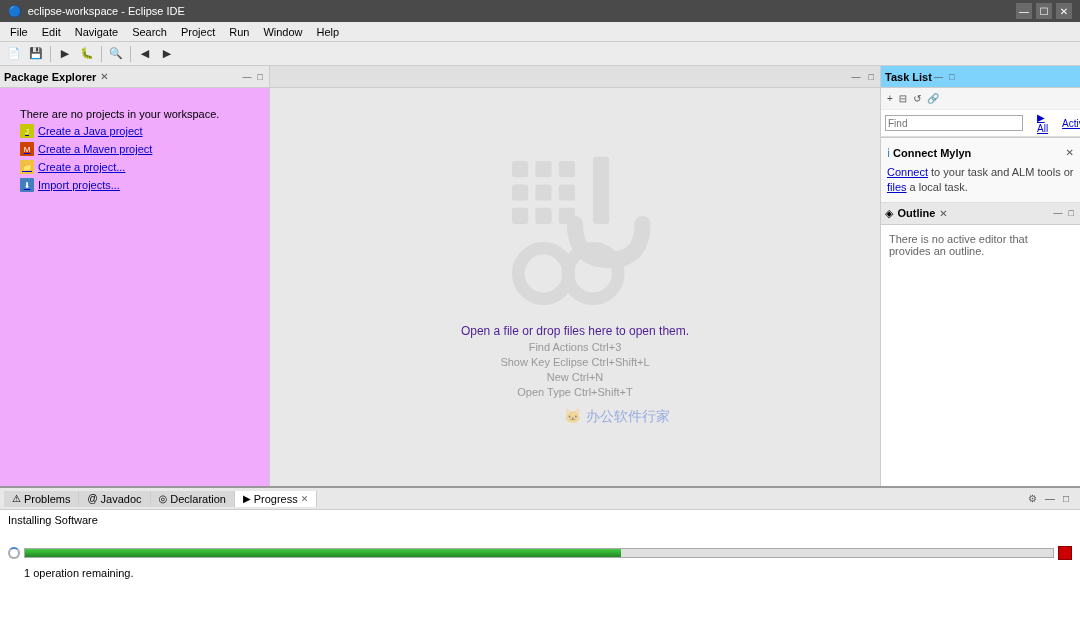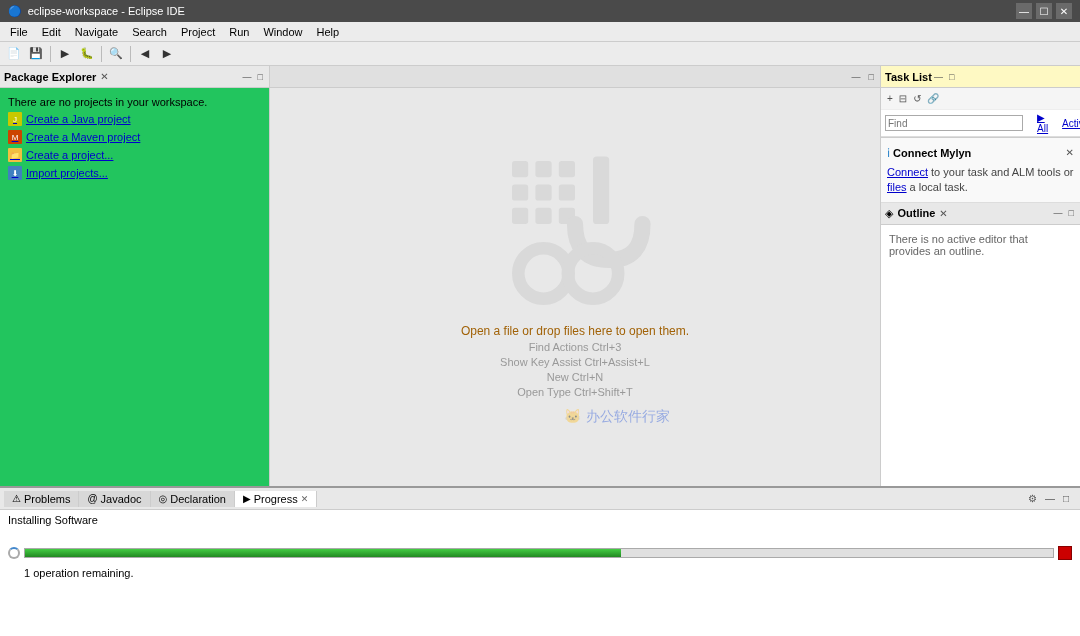--- a/index.html
+++ b/index.html
@@ -86,40 +86,40 @@
       flex: 1;
       overflow: hidden;
     }
 
     
     #left-panel {
       width: 270px;
       display: flex;
       flex-direction: column;
       border-right: 1px solid #ccc;
-      background: #22c55e;
+      background: #f0abfc;
     }
 
     .panel-header {
       background: #e8e8e8;
       border-bottom: 1px solid #ccc;
       display: flex;
       align-items: center;
       justify-content: space-between;
       padding: 0 4px;
       height: 22px;
     }
     .panel-header-left { display: flex; align-items: center; gap: 4px; }
     .panel-title { font-size: 11px; font-weight: bold; }
     .panel-close { font-size: 10px; cursor: pointer; color: #555; }
     .panel-controls { display: flex; gap: 2px; }
     .panel-ctrl-btn { font-size: 9px; cursor: pointer; color: #555; padding: 1px 2px; }
 
     #left-panel-content {
-      padding: 8px;
+      padding: 20px;
       flex: 1;
     }
     .no-projects-text { color: #000; font-size: 11px; margin-bottom: 4px; }
     .to-add-text { color: #000; font-size: 11px; margin-bottom: 8px; }
     .project-link {
       display: flex;
       align-items: center;
       gap: 4px;
       color: #0000cc;
       text-decoration: underline;
@@ -180,21 +180,21 @@
       margin-top: -20px;
     }
 
     .eclipse-icon-svg {
       width: 180px;
       height: 180px;
       opacity: 0.3;
     }
 
     .open-file-text {
-      color: #a16207;
+      color: #4c1d95;
       font-size: 12px;
       margin-top: 10px;
     }
     .shortcut-line {
       color: #999;
       font-size: 11px;
       margin-top: 3px;
       text-align: center;
     }
 
@@ -206,21 +206,21 @@
       border-left: 1px solid #ccc;
       background: #fff;
     }
 
     #task-list-panel {
       flex: 0 0 auto;
       border-bottom: 1px solid #ccc;
     }
 
     .task-list-header {
-      background: #fef9c3;
+      background: #7dd3fc;
       border-bottom: 1px solid #ccc;
       display: flex;
       align-items: center;
       justify-content: flex-start;
       padding: 0 4px;
       height: 22px;
     }
 
     #task-toolbar {
       background: #f5f5f5;
@@ -506,21 +506,21 @@
             <rect x="120" y="25" width="18" height="75" rx="4"></rect>
             <path d="M100 100 Q100 140 138 140 Q175 140 175 100" stroke="#aaaaaa" stroke-width="18" fill="none" stroke-linecap="round"></path>
 
             <circle cx="65" cy="155" r="28" fill="none" stroke="#aaaaaa" stroke-width="14"></circle>
             <circle cx="120" cy="155" r="28" fill="none" stroke="#aaaaaa" stroke-width="14"></circle>
           </g>
         </svg>
 
         <div class="open-file-text">Open a file or drop files here to open them.</div>
         <div class="shortcut-line">Find Actions Ctrl+3</div>
-        <div class="shortcut-line">Show Key Assist Ctrl+Assist+L</div>
+        <div class="shortcut-line">Show Key Eclipse Ctrl+Shift+L</div>
         <div class="shortcut-line">New Ctrl+N</div>
         <div class="shortcut-line">Open Type Ctrl+Shift+T</div>
       </div>
 
       <div id="watermark">🐱 办公软件行家</div>
     </div>
 
     <div id="right-panel">
 
       <div id="task-list-panel">

